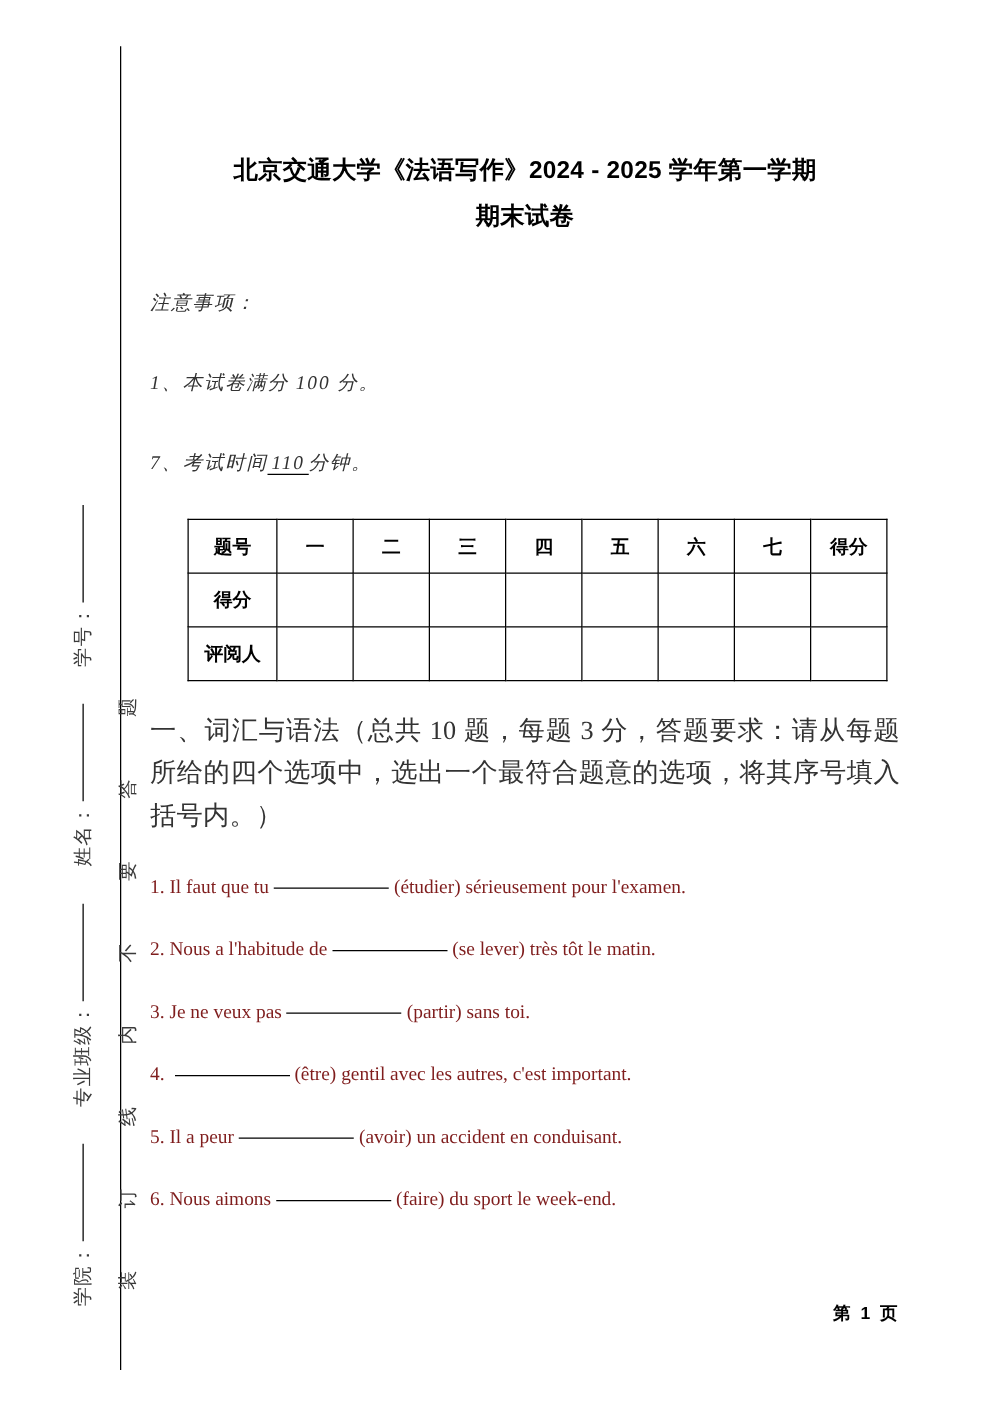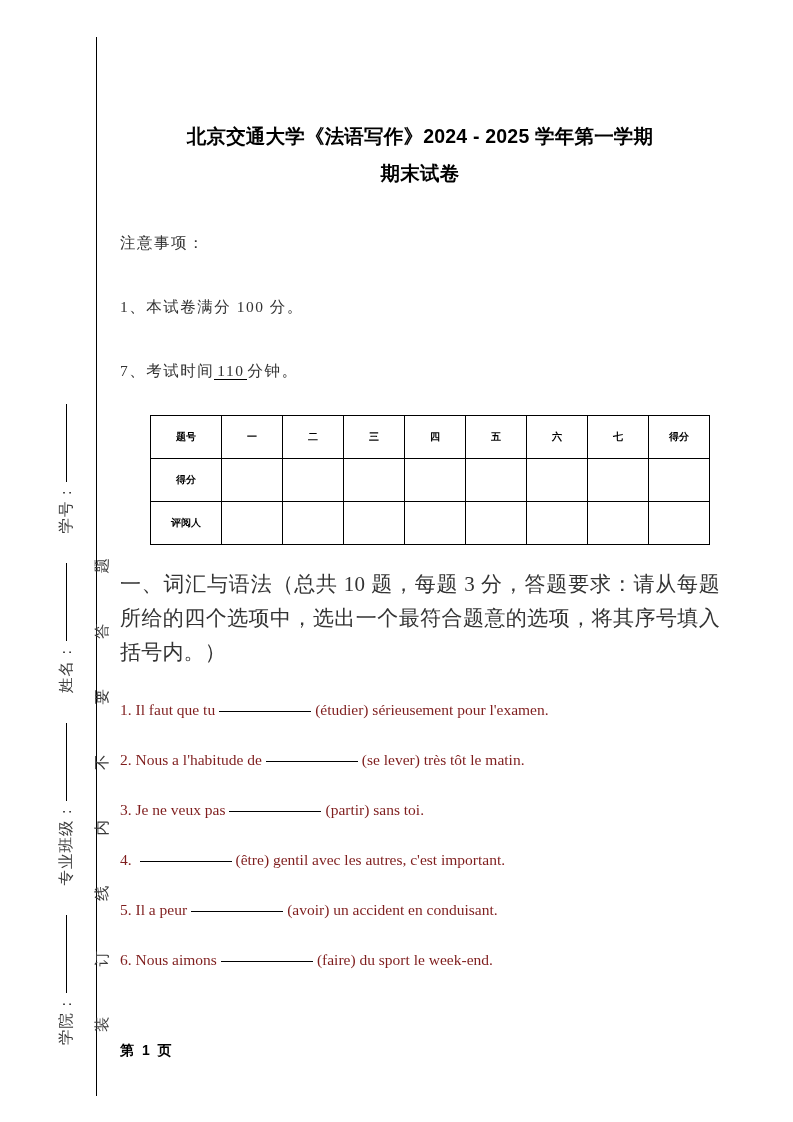--- a/index.html
+++ b/index.html
@@ -121,20 +121,21 @@
     margin: 0 6px;
   }
   #id-line .gap { display: inline-block; width: 14px; }
 
   .note-line {
     margin: 0;
     font-size: 15.5px;
     line-height: 17px;
     letter-spacing: 1.5px;
     color: #333;
+    font-style: italic;
   }
   #notes-title { padding-top: 42px; }
   #note-1 { padding-top: 47px; }
   #note-2 { padding-top: 47px; }
   .num-underline {
     border-bottom: 1.2px solid #000;
     padding: 0 3px;
   }
 
   
@@ -145,21 +146,21 @@
     width: 560px;
     table-layout: fixed;
   }
   #score-table td {
     border: 1.3px solid #000;
     height: 42px;
     text-align: center;
     vertical-align: middle;
     font-family: "Liberation Sans", "DejaVu Sans", sans-serif;
     font-weight: bold;
-    font-size: 10px;
+    font-size: 15px;
     color: #000;
     padding: 0;
   }
   #score-table td.rowhead { width: 70px; }
 
   
   #section-1-heading {
     margin: 0;
     padding-top: 22px;
     font-size: 21px;
@@ -185,21 +186,21 @@
     vertical-align: 3px;
     margin: 0 4px;
   }
 
   
   #page-footer {
     position: absolute;
     left: 120px;
     top: 1042px;
     width: 600px;
-    text-align: left;
+    text-align: right;
     font-family: "Liberation Sans", "DejaVu Sans", sans-serif;
     font-weight: bold;
     font-size: 14px;
     letter-spacing: 2px;
     color: #000;
   }
 </style>
 </head>
 <body>
 

